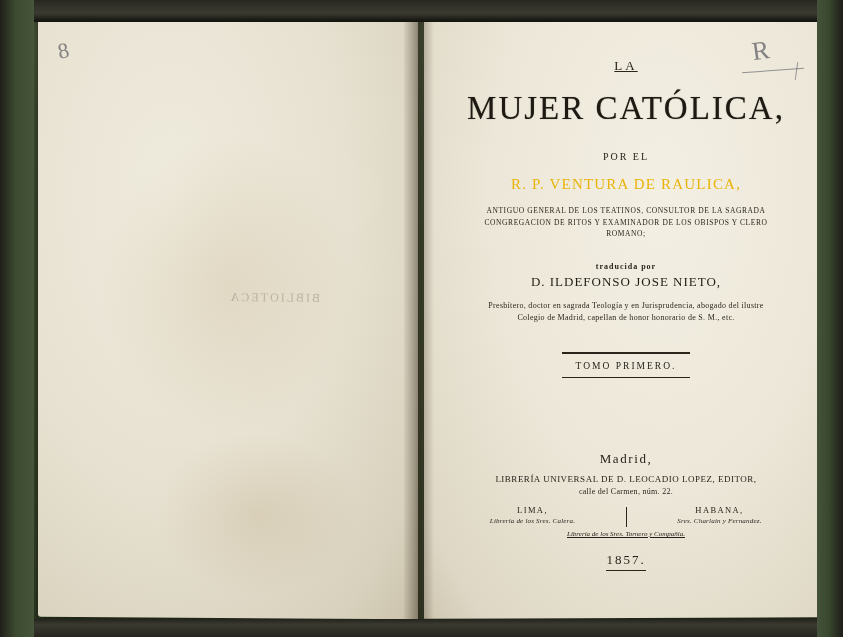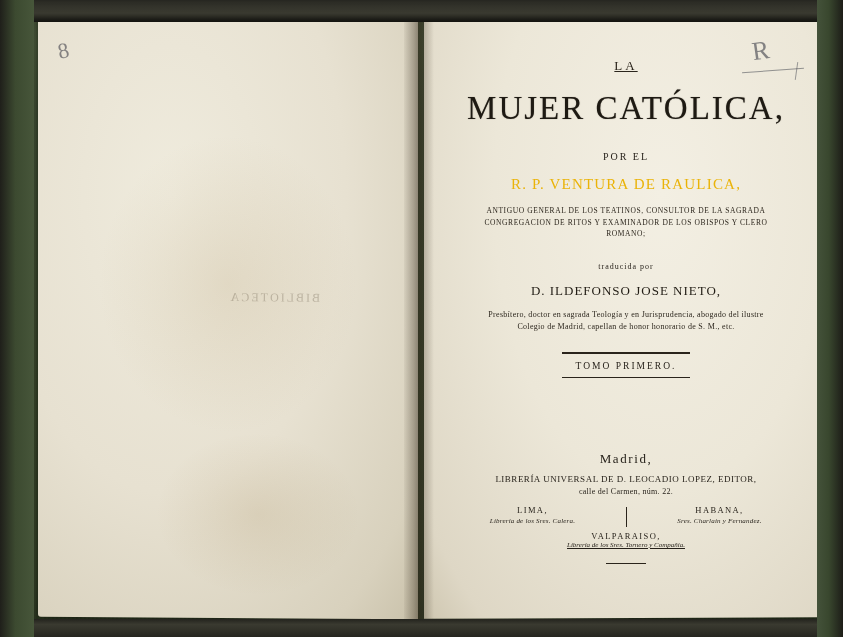--- a/index.html
+++ b/index.html
@@ -206,21 +206,22 @@
   .author-desc {
     font-size: 7.5px;
     letter-spacing: 0.6px;
     line-height: 1.55;
     margin: 0 30px 22px 30px;
     color: #2c261d;
   }
   .traducida {
     font-size: 8px;
     letter-spacing: 1px;
-    margin-bottom: 12px;
+    margin-bottom: 3px;
+    font-weight: bold;
   }
   .translator {
     font-size: 13px;
     letter-spacing: 1px;
     margin-bottom: 10px;
     color: #221d15;
   }
   .translator-desc {
     font-size: 8px;
     letter-spacing: .3px;
@@ -384,23 +385,23 @@
         <div class="agent-city">LIMA,</div>
         <div class="agent-name">Librería de los Sres. Calera.</div>
       </div>
       <div class="agent-sep"></div>
       <div class="agent-col">
         <div class="agent-city">HABANA,</div>
         <div class="agent-name">Sres. Charlain y Fernandez.</div>
       </div>
     </div>
 
-    <div class="valpa-city">VALPARAISO,</div>
     <div class="valpa-name">Librería de los Sres. Tornero y Compañía.</div>
 
+    <div class="year">1857.</div>
     <div class="year-rule"></div>
   </div>
 
   <div class="top-edge"></div>
   <div class="bottom-edge"></div>
   <div class="left-edge"></div>
   <div class="right-edge"></div>
 
 </div>
 

